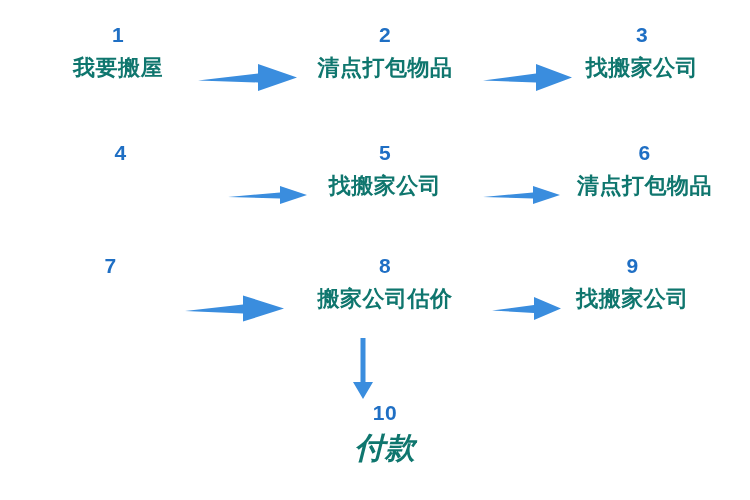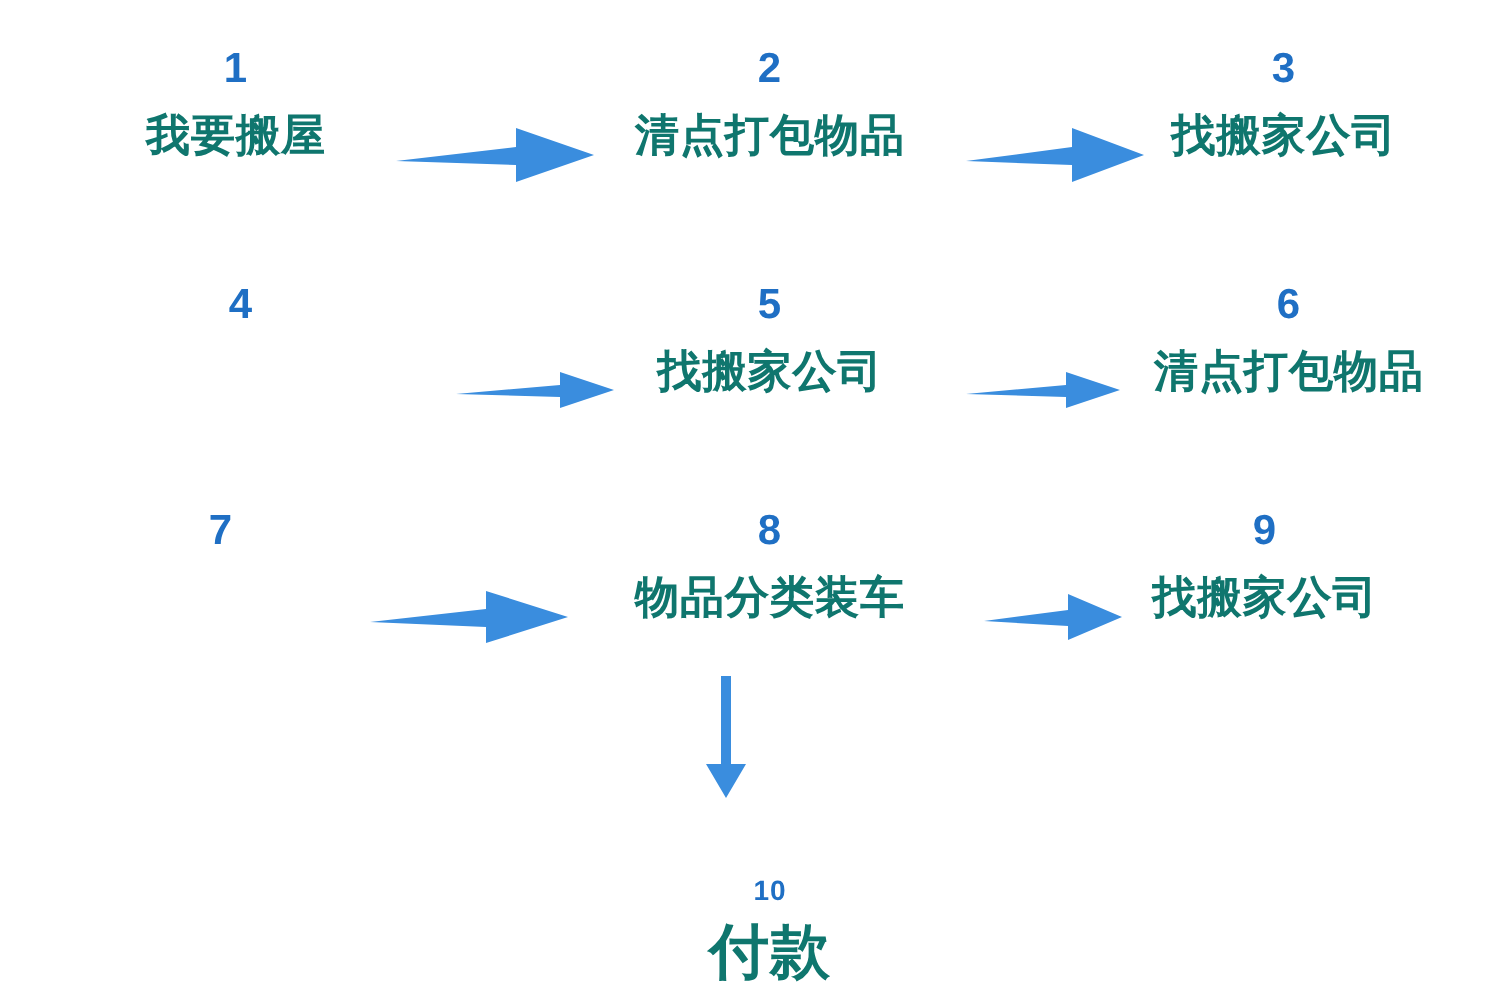--- a/index.html
+++ b/index.html
@@ -33,26 +33,26 @@
   }
   .step-label {
     font-size: 22px;
     font-weight: bold;
     color: #0f766e;
     line-height: 1;
     margin-top: 12px;
     letter-spacing: 0.5px;
   }
   .step.final .step-num {
-    font-size: 14px;
-    margin-top: 36px;
+    font-size: 21px;
   }
   .step.final .step-label {
     font-size: 30px;
     margin-top: 10px;
+    font-style: italic;
   }
   .arrow {
     position: absolute;
   }
   .arrow svg {
     display: block;
     overflow: visible;
   }
 </style>
 </head>
@@ -118,21 +118,21 @@
   </div>
 
   <div class="arrow" style="left:185px; top:292px;">
     <svg width="100" height="32" viewBox="0 0 100 32" aria-hidden="true">
       <path d="M0,19 L58,12.5 L58,3.5 L99,16.5 L58,29.5 L58,21.5 Z" fill="#3a8dde"></path>
     </svg>
   </div>
 
   <div class="step" style="left:295px; top:255px; width:180px;">
     <div class="step-num">8</div>
-    <div class="step-label">物品分类装车</div>
+    <div class="step-label">搬家公司估价</div>
   </div>
 
   <div class="arrow" style="left:492px; top:294px;">
     <svg width="70" height="28" viewBox="0 0 70 28" aria-hidden="true">
       <path d="M0,16.5 L42,11 L42,3 L69,14.5 L42,26 L42,19 Z" fill="#3a8dde"></path>
     </svg>
   </div>
 
   <div class="step" style="left:560px; top:255px; width:145px;">
     <div class="step-num">9</div>

